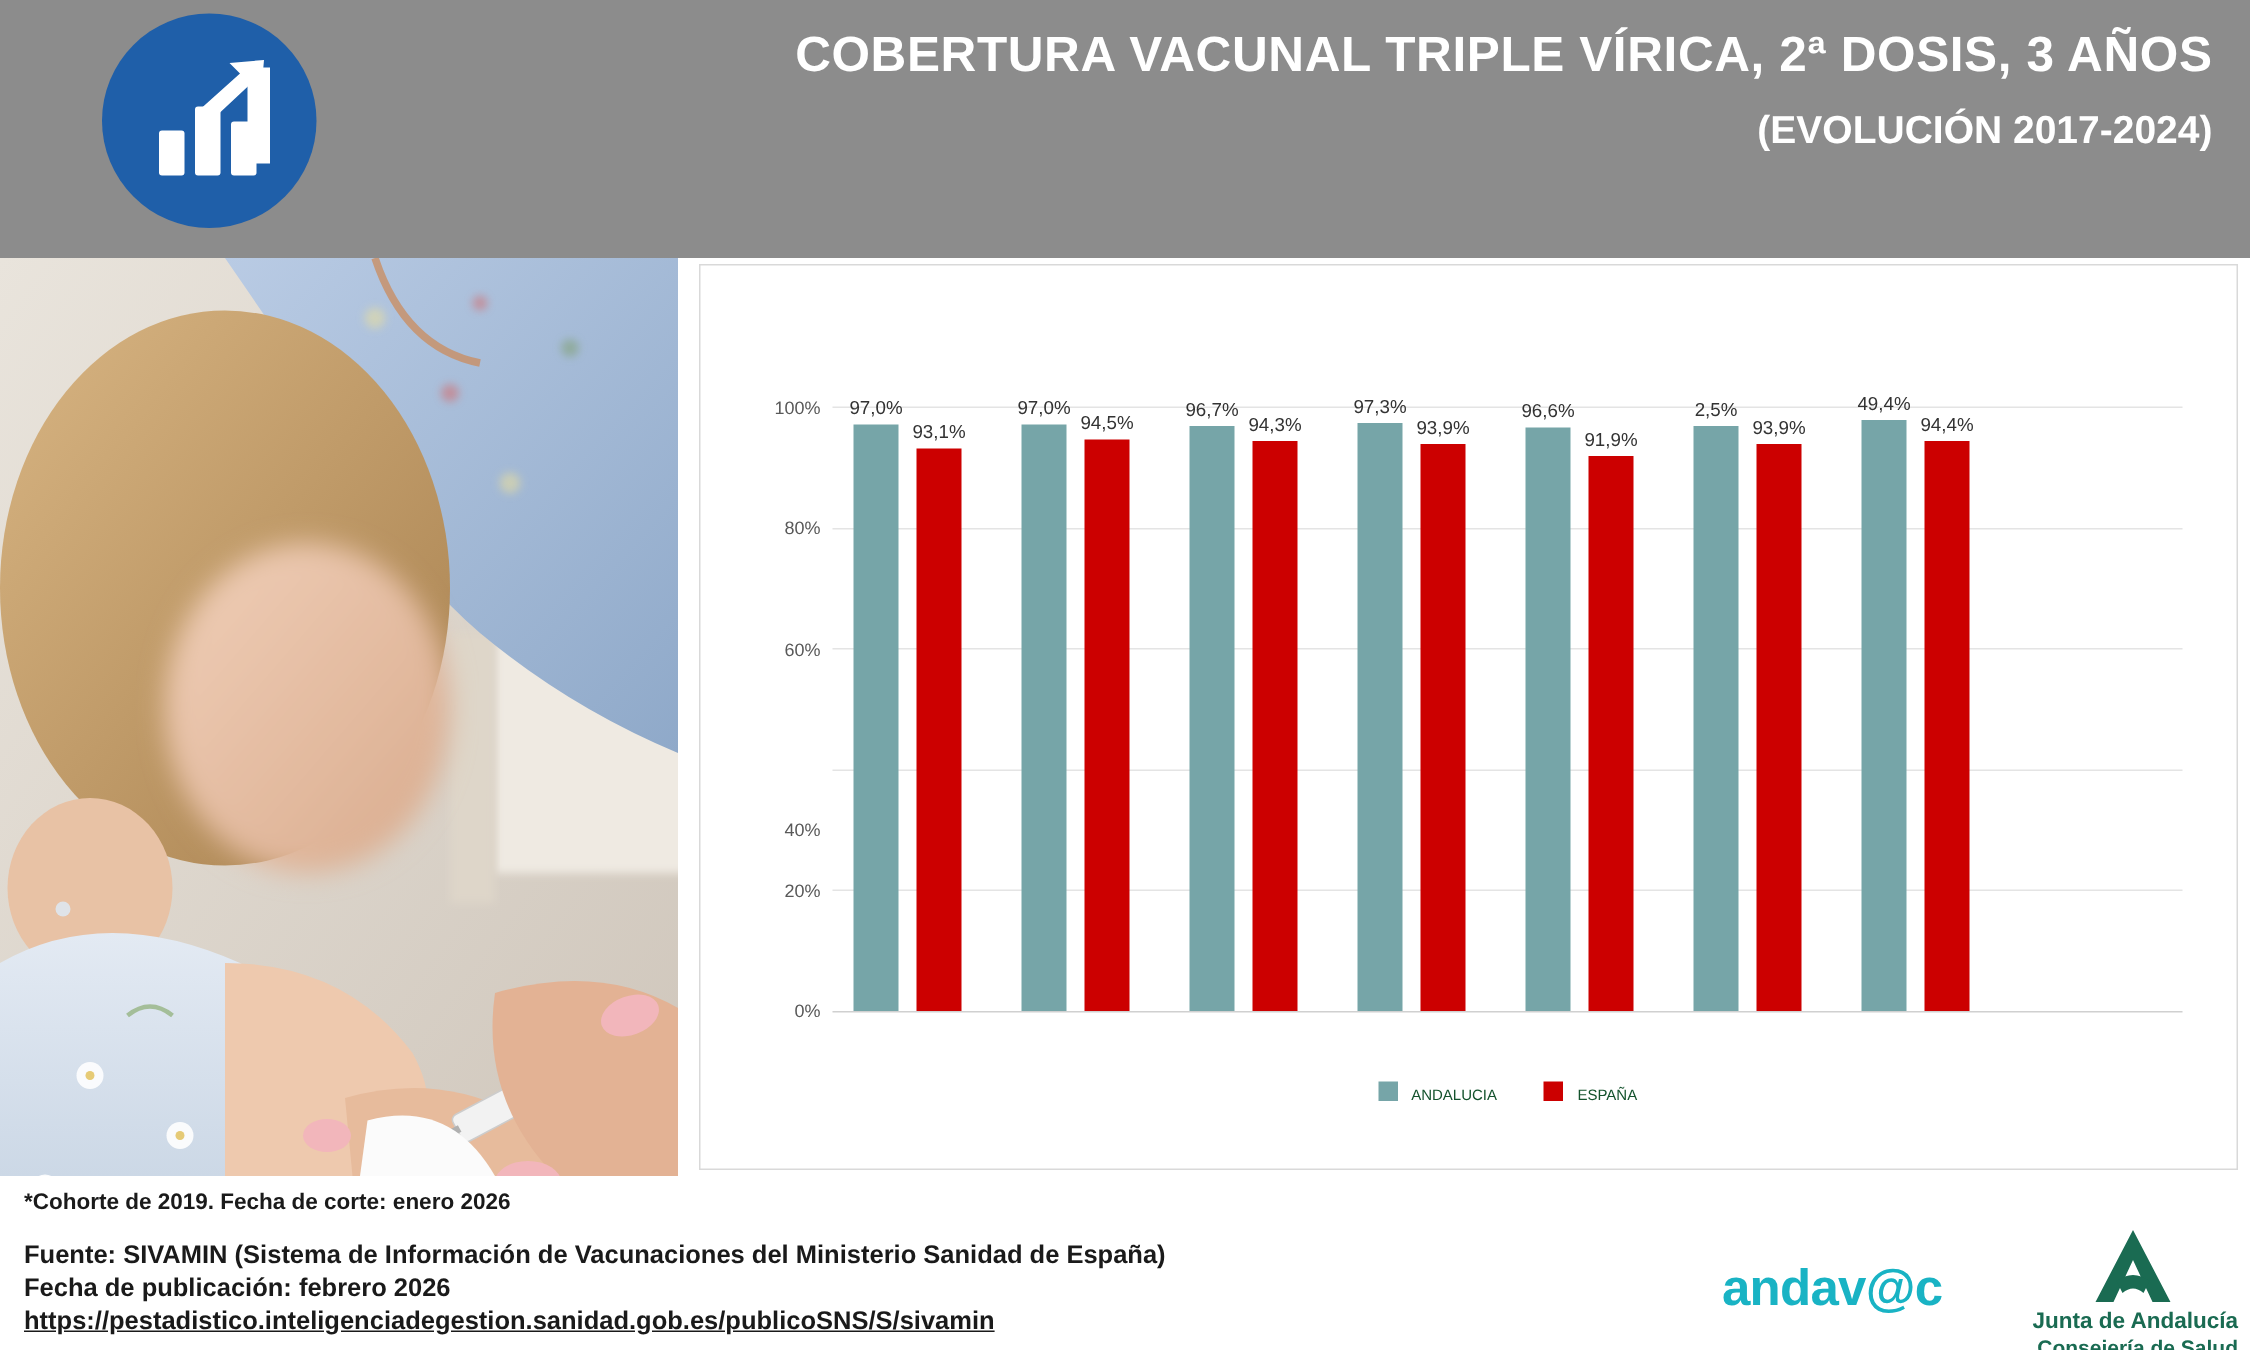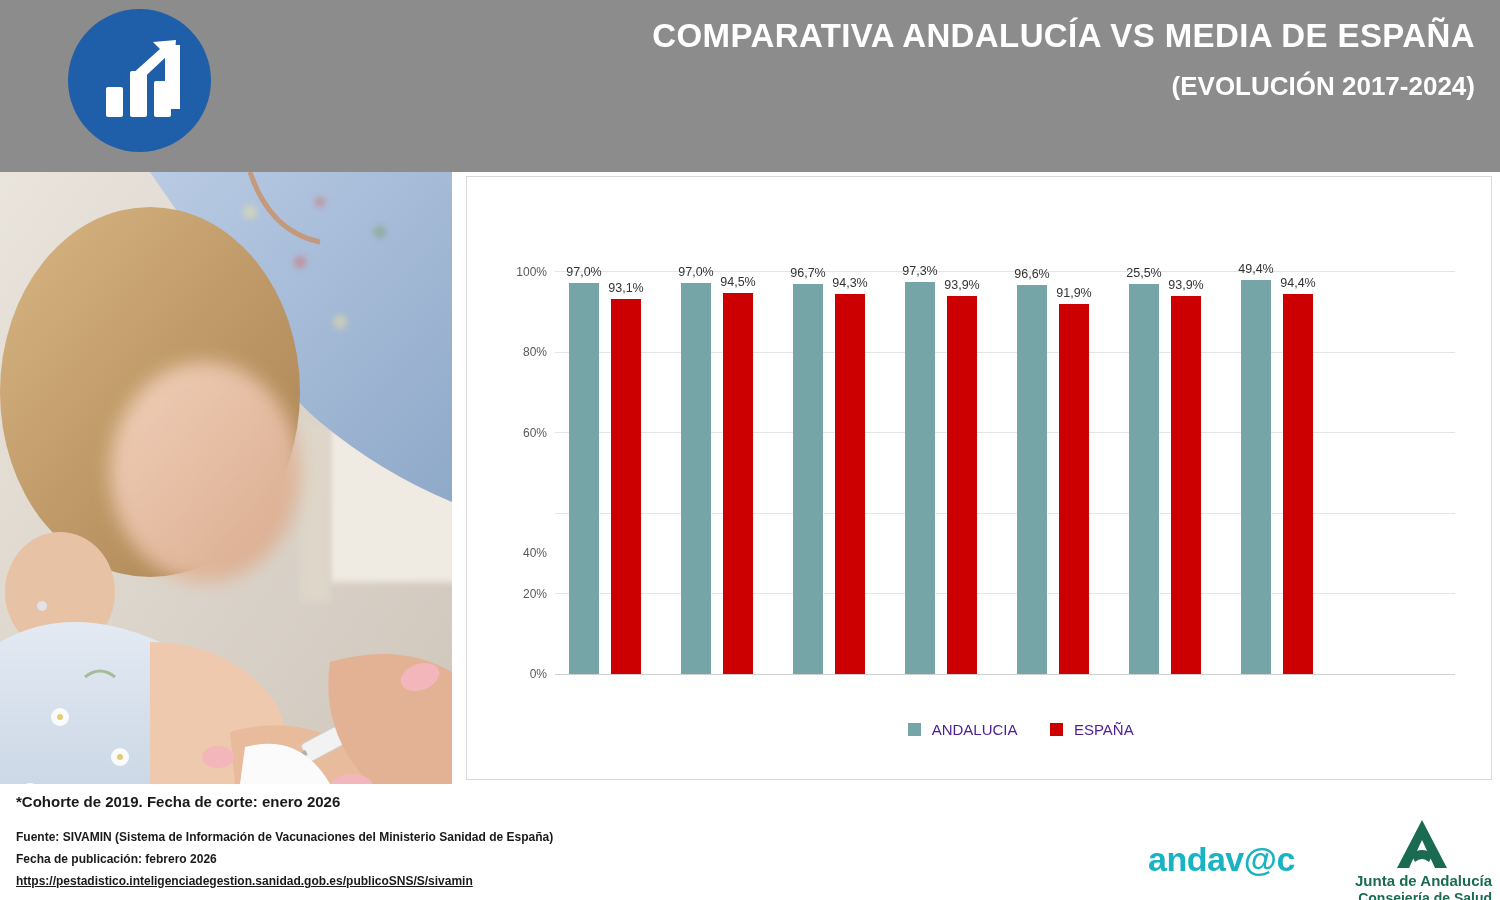--- a/index.html
+++ b/index.html
@@ -138,26 +138,26 @@
   .xlabel {
     position: absolute;
     width: 112px;
     text-align: center;
     font-size: 15px;
     color: #404040;
   }
 
   .legend {
     position: absolute;
-    left: 64px;
+    left: 48px;
     top: 510px;
     width: 900px;
     text-align: center;
-    font-size: 15px;
-    color: #4c1d95;
+    font-size: 10px;
+    color: #14532d;
   }
   .legend-item {
     display: inline-block;
     margin: 0 14px;
     white-space: nowrap;
   }
   .legend-swatch {
     display: inline-block;
     width: 13px; height: 13px;
     vertical-align: -1px;
@@ -168,21 +168,21 @@
   .footnote {
     position: absolute;
     left: 16px; top: 793px;
     font-size: 15px;
     font-weight: bold;
     color: #1a1a1a;
   }
   .source-block {
     position: absolute;
     left: 16px; top: 826px;
-    font-size: 12px;
+    font-size: 17px;
     font-weight: bold;
     color: #1a1a1a;
     line-height: 22px;
   }
   .source-link {
     color: #1a1a1a;
     text-decoration: underline;
   }
 
   .andavac-logo {
@@ -220,21 +220,21 @@
   <div class="logo-circle">
     <svg class="logo-bars" viewBox="0 0 143 143">
       <rect x="38" y="78" width="17" height="30" rx="2" fill="#ffffff"></rect>
       <rect x="62" y="62" width="17" height="46" rx="2" fill="#ffffff"></rect>
       <rect x="86" y="72" width="17" height="36" rx="2" fill="#ffffff"></rect>
       <path d="M63 66 L92 40 L85 33 L108 31 L106 54 L99 47 L68 76 Z" fill="#ffffff"></path>
       <path d="M97 36 L112 36 L112 100 L97 100 Z" fill="#ffffff"></path>
     </svg>
   </div>
   <div class="title-block">
-    <div class="title-line">COMPARATIVA ANDALUCÍA VS MEDIA DE ESPAÑA</div>
+    <div class="title-line">COBERTURA VACUNAL TRIPLE VÍRICA, 2ª DOSIS, 3 AÑOS</div>
     <div class="title-sub">(EVOLUCIÓN 2017-2024)</div>
   </div>
 </div>
 
 <div class="photo">
   <svg class="photo-canvas" viewBox="0 0 452 612" preserveAspectRatio="none">
     <defs>
       <linearGradient id="bgwall" x1="0" y1="0" x2="1" y2="1">
         <stop offset="0%" stop-color="#e9e4dc"></stop>
         <stop offset="100%" stop-color="#cfc6bb"></stop>
@@ -369,21 +369,21 @@
       <div class="group" style="left:448px;">
         <div class="bar andalucia" style="height:389px;"></div>
         <div class="bar espana" style="height:370px;"></div>
         <div class="bar-label a" style="bottom:393px;">96,6%</div>
         <div class="bar-label e" style="bottom:374px;">91,9%</div>
       </div>
 
       <div class="group" style="left:560px;">
         <div class="bar andalucia" style="height:390px;"></div>
         <div class="bar espana" style="height:378px;"></div>
-        <div class="bar-label a" style="bottom:394px;">25,5%</div>
+        <div class="bar-label a" style="bottom:394px;">2,5%</div>
         <div class="bar-label e" style="bottom:382px;">93,9%</div>
       </div>
 
       <div class="group" style="left:672px;">
         <div class="bar andalucia" style="height:394px;"></div>
         <div class="bar espana" style="height:380px;"></div>
         <div class="bar-label a" style="bottom:398px;">49,4%</div>
         <div class="bar-label e" style="bottom:384px;">94,4%</div>
       </div>
 

